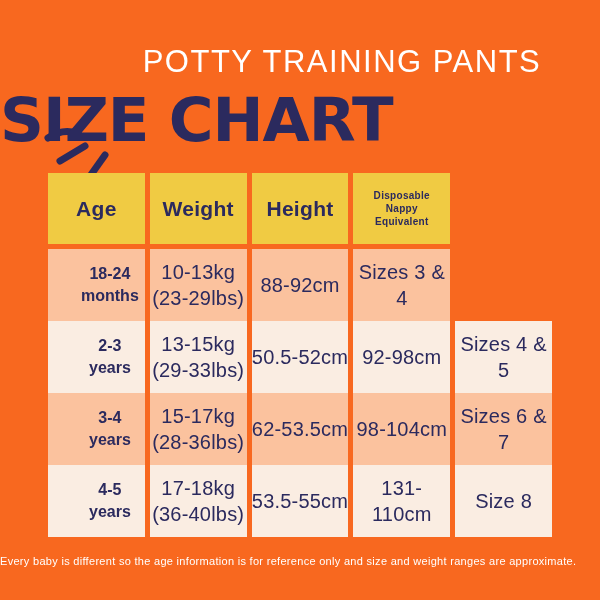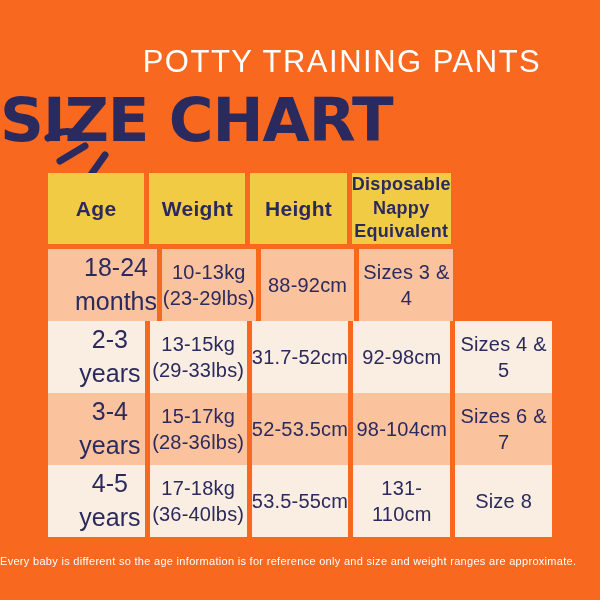--- a/index.html
+++ b/index.html
@@ -25,24 +25,24 @@
   .size-table { position:absolute; left:48px; top:173px; width:504px; }
   .trow { display:grid; grid-template-columns:repeat(5,1fr); column-gap:5px; }
   .thead-row { height:71px; margin-bottom:5px; }
   .tbody-row { height:72px; }
   .cell {
     display:flex; align-items:center; justify-content:center;
     text-align:center; white-space:pre-line;
     color:var(--navy,#2B2A5E);
   }
   .th { background:var(--yellow,#F0CB43); font-weight:bold; font-size:21px; letter-spacing:0.3px; }
-  .th.small { font-size:18px; line-height:1.3; }
+  .th.small { font-size:10px; line-height:1.3; }
   .row-salmon .cell { background:var(--salmon,#FBC29E); }
   .row-cream  .cell { background:var(--cream,#FAEDE2); }
-  .cell.age { font-weight:normal; font-size:25px; line-height:1.35;padding-left:27px; }
+  .cell.age { font-weight:bold; font-size:16px; line-height:1.35;padding-left:27px; }
   .cell.val { font-size:20px; line-height:1.3; letter-spacing:0.2px; }
 
   .footnote {
     position:absolute; top:555px; left:0; width:600px;
     text-align:left; color:var(--white,#FFFFFF);
     font-size:11px; letter-spacing:0.3px;
   }
 </style>
 </head>
 <body>
@@ -77,31 +77,31 @@
 (23-29lbs)</div>
       <div class="cell val">88-92cm</div>
       <div class="cell val">Sizes 3 &amp; 4</div>
     </div>
 
     <div class="trow tbody-row row-cream">
       <div class="cell age">2-3
 years</div>
       <div class="cell val">13-15kg
 (29-33lbs)</div>
-      <div class="cell val">31.7-52cm</div>
+      <div class="cell val">50.5-52cm</div>
       <div class="cell val">92-98cm</div>
       <div class="cell val">Sizes 4 &amp; 5</div>
     </div>
 
     <div class="trow tbody-row row-salmon">
       <div class="cell age">3-4
 years</div>
       <div class="cell val">15-17kg
 (28-36lbs)</div>
-      <div class="cell val">52-53.5cm</div>
+      <div class="cell val">62-53.5cm</div>
       <div class="cell val">98-104cm</div>
       <div class="cell val">Sizes 6 &amp; 7</div>
     </div>
 
     <div class="trow tbody-row row-cream">
       <div class="cell age">4-5
 years</div>
       <div class="cell val">17-18kg
 (36-40lbs)</div>
       <div class="cell val">53.5-55cm</div>

